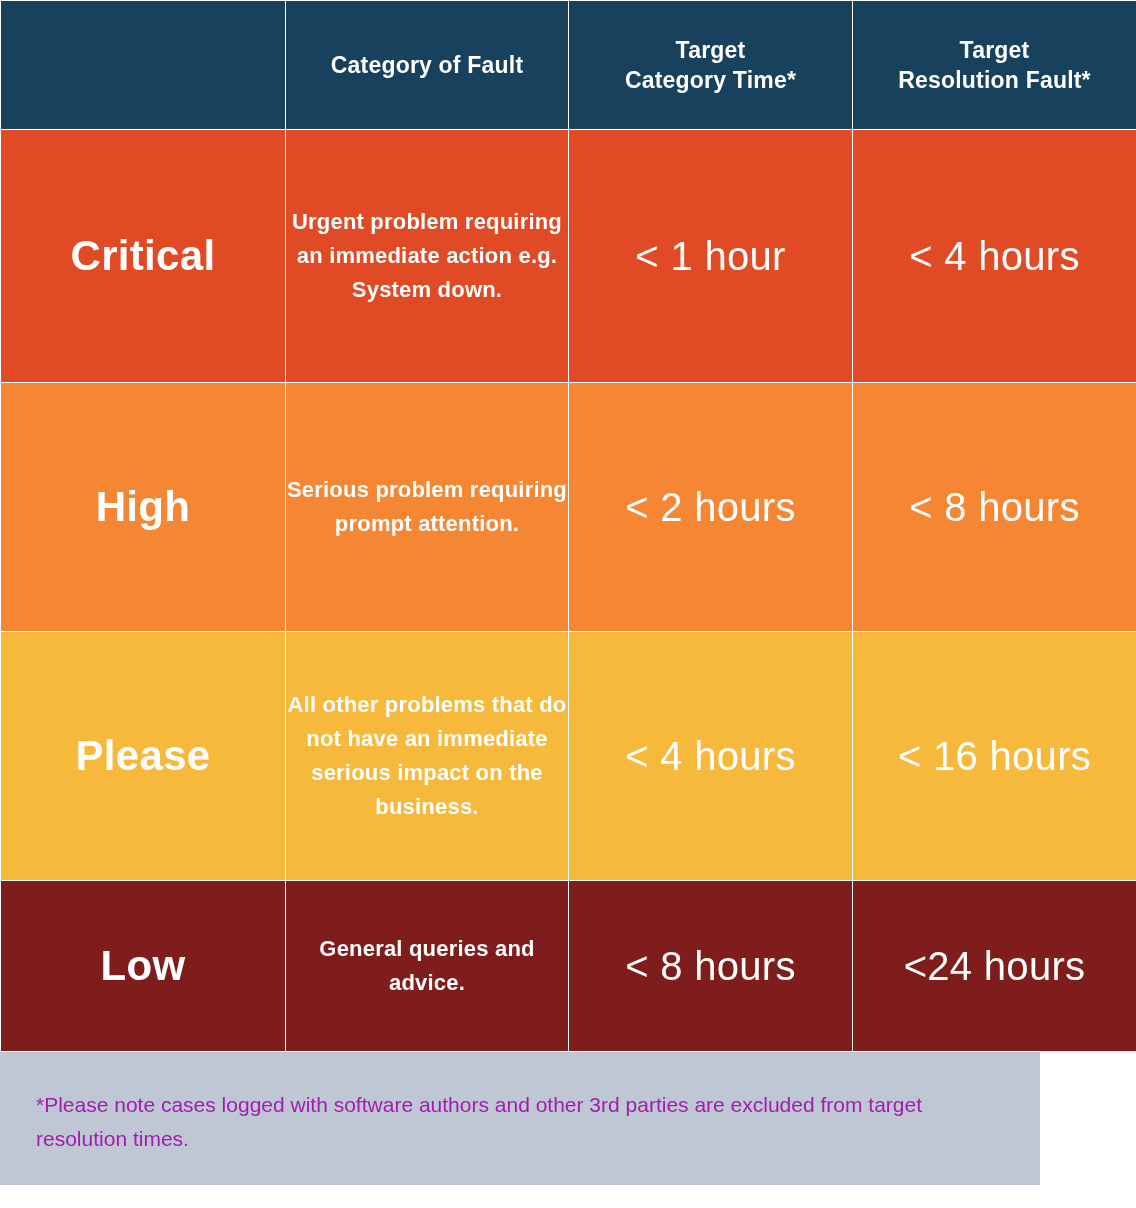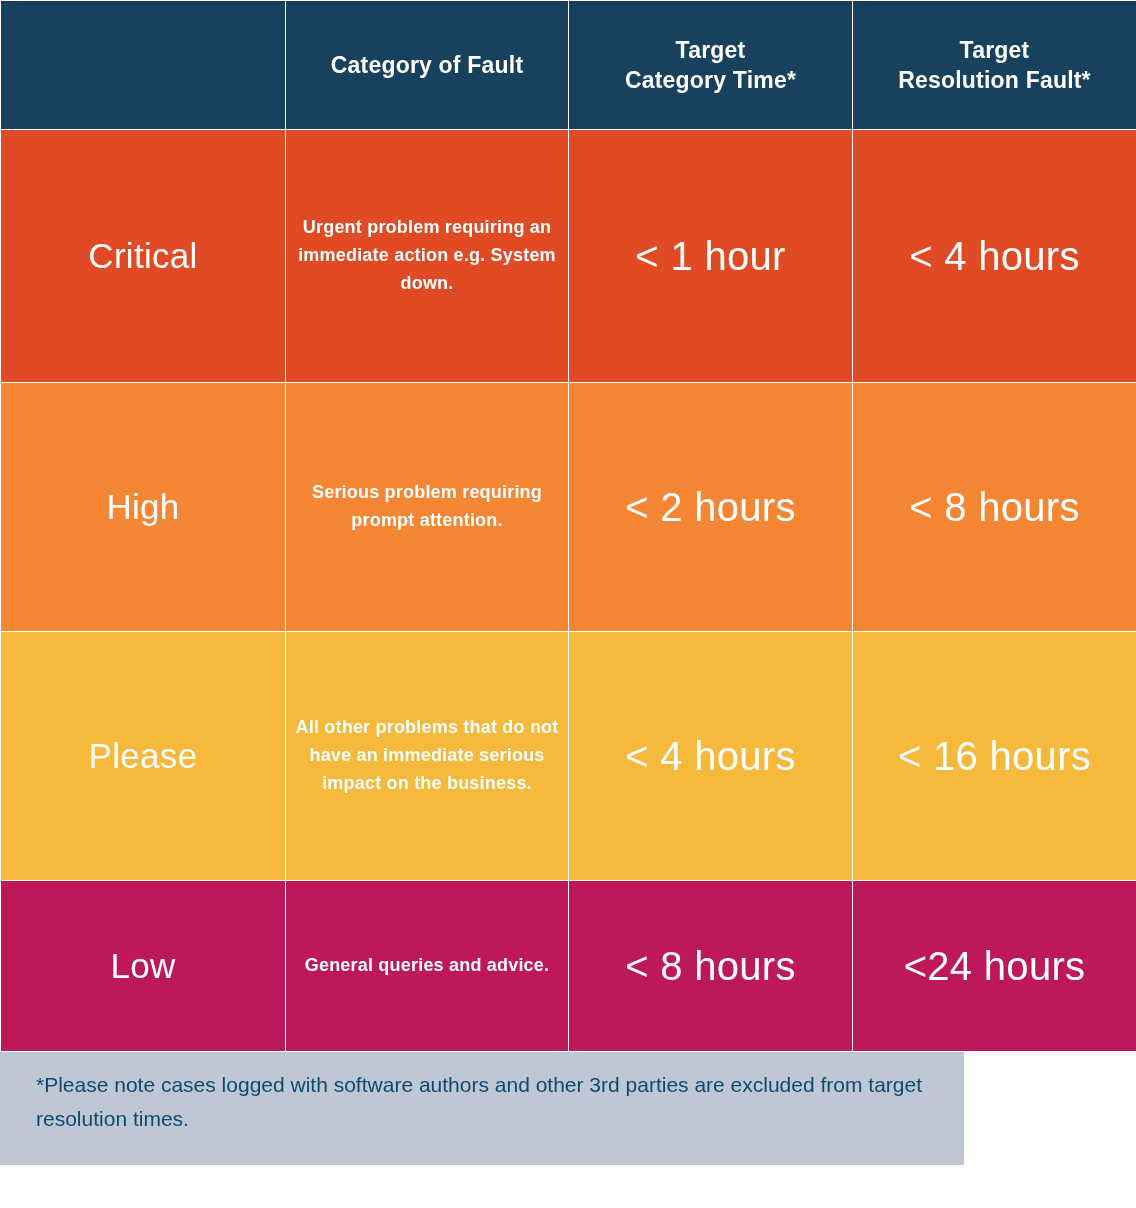--- a/index.html
+++ b/index.html
@@ -35,50 +35,50 @@
     background: #17415c;
     height: 128px;
     font-size: 23px;
     font-weight: bold;
     line-height: 1.32;
     letter-spacing: 0.2px;
   }
   thead th.blank { background: #17415c; }
 
   .sev-cell {
-    font-size: 35px;
-    font-weight: 400;
+    font-size: 42px;
+    font-weight: 700;
     letter-spacing: 0.3px;
   }
   .cat-cell {
-    font-size: 18px;
+    font-size: 22px;
     font-weight: bold;
     line-height: 1.55;
     padding: 10px 26px;
     letter-spacing: 0.2px;
   }
   .time-cell {
     font-size: 40px;
     font-weight: 400;
     letter-spacing: 0.3px;
   }
 
   tr.row-critical td { background: #e04a24; height: 252px; }
   tr.row-high     td { background: #f58634; height: 248px; }
   tr.row-normal   td { background: #f6b93b; height: 248px; margin-top: 19px; }
-  tr.row-low      td { background: #be185d; height: 170px; }
+  tr.row-low      td { background: #7f1d1d; height: 170px; }
 
   .notes {
     background: #c0c7d4;
-    color: #0c4a6e;
-    padding: 16px 36px 30px 36px;
+    color: #a21caf;
+    padding: 36px 36px 30px 36px;
     font-size: 21px;
     line-height: 1.6;
     box-sizing: border-box;
-    width: 964px;
+    width: 1040px;
   }
   .notes p {
     margin: 0 0 26px 0;
   }
   .notes p:last-child {
     margin-bottom: 0;
   }
 </style>
 </head>
 <body>

